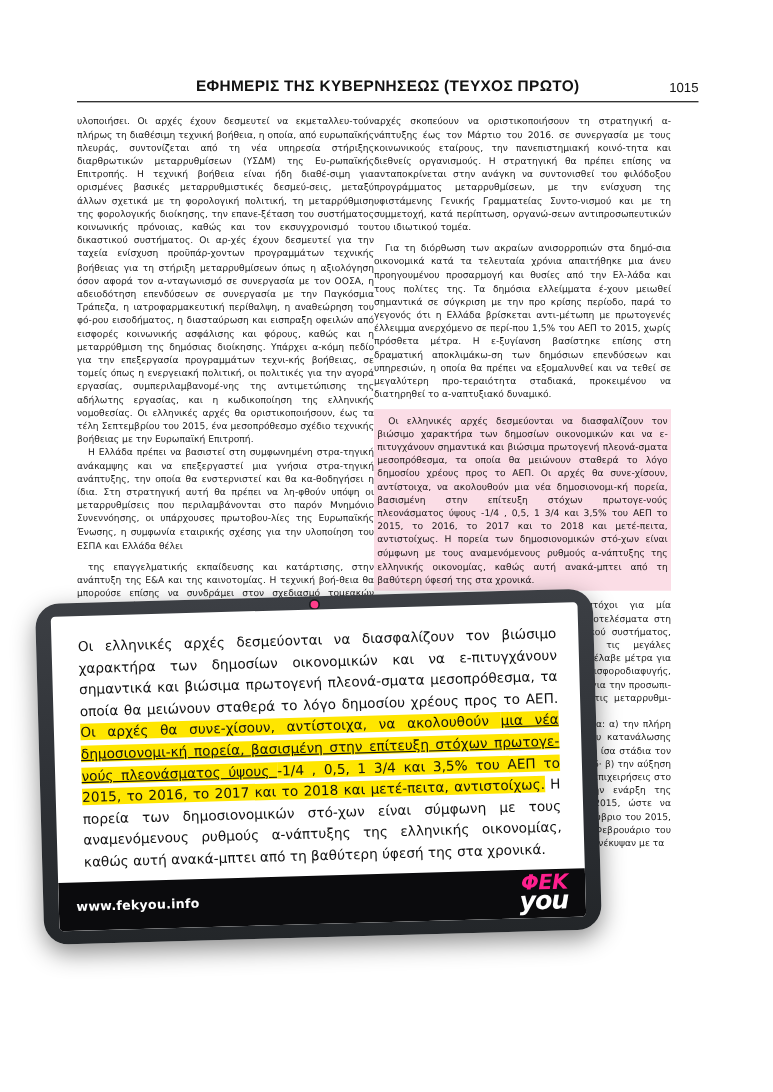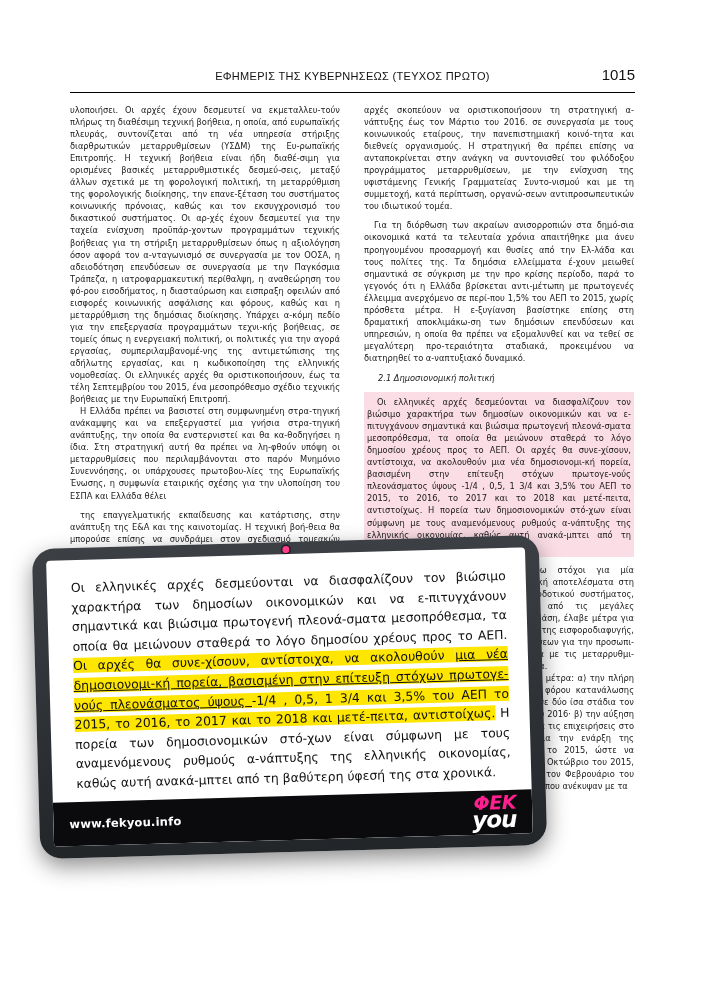--- a/index.html
+++ b/index.html
@@ -20,52 +20,51 @@
     position: absolute;
     top: 70px;
     left: 70px;
     width: 565px;
     display: flex;
     align-items: baseline;
     justify-content: center;
   }
   .page-header .title {
     font-family: "Liberation Sans", sans-serif;
-    font-size: 11px;
-    font-weight: normal;
+    font-size: 14px;
+    font-weight: bold;
     letter-spacing: 0.3px;
     color: #111;
     white-space: nowrap;
   }
   .page-header .pageno {
     position: absolute;
     right: 0;
     bottom: -1px;
     font-family: "Liberation Sans", sans-serif;
-    font-size: 15px;
+    font-size: 12px;
     color: #111;
   }
   .header-rule {
     position: absolute;
     top: 92px;
     left: 70px;
     width: 565px;
     height: 1px;
     background: #000;
   }
 
   
   .columns {
     position: absolute;
     top: 104px;
     left: 70px;
     width: 565px;
     height: 830px;
     display: flex;
-    gap: 24px;
   }
   .col {
     width: 270px;
     font-family: "DejaVu Sans", sans-serif;
     font-size: 8.3px;
     line-height: 12.05px;
     text-align: justify;
     color: #1a1a1a;
     hyphens: auto;
   }
@@ -204,21 +203,20 @@
     <p class="noindent">υλοποιήσει. Οι αρχές έχουν δεσμευτεί να εκμεταλλευ-τούν πλήρως τη διαθέσιμη τεχνική βοήθεια, η οποία, από ευρωπαϊκής πλευράς, συντονίζεται από τη νέα υπηρεσία στήριξης διαρθρωτικών μεταρρυθμίσεων (ΥΣΔΜ) της Ευ-ρωπαϊκής Επιτροπής. Η τεχνική βοήθεια είναι ήδη διαθέ-σιμη για ορισμένες βασικές μεταρρυθμιστικές δεσμεύ-σεις, μεταξύ άλλων σχετικά με τη φορολογική πολιτική, τη μεταρρύθμιση της φορολογικής διοίκησης, την επανε-ξέταση του συστήματος κοινωνικής πρόνοιας, καθώς και τον εκσυγχρονισμό του δικαστικού συστήματος. Οι αρ-χές έχουν δεσμευτεί για την ταχεία ενίσχυση προϋπάρ-χοντων προγραμμάτων τεχνικής βοήθειας για τη στήριξη μεταρρυθμίσεων όπως η αξιολόγηση όσον αφορά τον α-νταγωνισμό σε συνεργασία με τον ΟΟΣΑ, η αδειοδότηση επενδύσεων σε συνεργασία με την Παγκόσμια Τράπεζα, η ιατροφαρμακευτική περίθαλψη, η αναθεώρηση του φό-ρου εισοδήματος, η διασταύρωση και εισπραξη οφειλών από εισφορές κοινωνικής ασφάλισης και φόρους, καθώς και η μεταρρύθμιση της δημόσιας διοίκησης. Υπάρχει α-κόμη πεδίο για την επεξεργασία προγραμμάτων τεχνι-κής βοήθειας, σε τομείς όπως η ενεργειακή πολιτική, οι πολιτικές για την αγορά εργασίας, συμπεριλαμβανομέ-νης της αντιμετώπισης της αδήλωτης εργασίας, και η κωδικοποίηση της ελληνικής νομοθεσίας. Οι ελληνικές αρχές θα οριστικοποιήσουν, έως τα τέλη Σεπτεμβρίου του 2015, ένα μεσοπρόθεσμο σχέδιο τεχνικής βοήθειας με την Ευρωπαϊκή Επιτροπή.</p>
     <p>Η Ελλάδα πρέπει να βασιστεί στη συμφωνημένη στρα-τηγική ανάκαμψης και να επεξεργαστεί μια γνήσια στρα-τηγική ανάπτυξης, την οποία θα ενστερνιστεί και θα κα-θοδηγήσει η ίδια. Στη στρατηγική αυτή θα πρέπει να λη-φθούν υπόψη οι μεταρρυθμίσεις που περιλαμβάνονται στο παρόν Μνημόνιο Συνεννόησης, οι υπάρχουσες πρωτοβου-λίες της Ευρωπαϊκής Ένωσης, η συμφωνία εταιρικής σχέσης για την υλοποίηση του ΕΣΠΑ και Ελλάδα θέλει</p>
     <div class="spacer-sm"></div>
     <p>της επαγγελματικής εκπαίδευσης και κατάρτισης, στην ανάπτυξη της Ε&amp;Α και της καινοτομίας. Η τεχνική βοή-θεια θα μπορούσε επίσης να συνδράμει στον σχεδιασμό τομεακών προτεραιοτήτων σε τομείς όπως ο τουρισμός, οι μεταφορές και η εφοδιαστική, καθώς και η γεωργία. Οι</p>
   </div>
 
   <div class="col">
     <p class="noindent">αρχές σκοπεύουν να οριστικοποιήσουν τη στρατηγική α-νάπτυξης έως τον Μάρτιο του 2016. σε συνεργασία με τους κοινωνικούς εταίρους, την πανεπιστημιακή κοινό-τητα και διεθνείς οργανισμούς. Η στρατηγική θα πρέπει επίσης να ανταποκρίνεται στην ανάγκη να συντονισθεί του φιλόδοξου προγράμματος μεταρρυθμίσεων, με την ενίσχυση της υφιστάμενης Γενικής Γραμματείας Συντο-νισμού και με τη συμμετοχή, κατά περίπτωση, οργανώ-σεων αντιπροσωπευτικών του ιδιωτικού τομέα.</p>
     <div class="spacer-sm"></div>
     <p>Για τη διόρθωση των ακραίων ανισορροπιών στα δημό-σια οικονομικά κατά τα τελευταία χρόνια απαιτήθηκε μια άνευ προηγουμένου προσαρμογή και θυσίες από την Ελ-λάδα και τους πολίτες της. Τα δημόσια ελλείμματα έ-χουν μειωθεί σημαντικά σε σύγκριση με την προ κρίσης περίοδο, παρά το γεγονός ότι η Ελλάδα βρίσκεται αντι-μέτωπη με πρωτογενές έλλειμμα ανερχόμενο σε περί-που 1,5% του ΑΕΠ το 2015, χωρίς πρόσθετα μέτρα. Η ε-ξυγίανση βασίστηκε επίσης στη δραματική αποκλιμάκω-ση των δημόσιων επενδύσεων και υπηρεσιών, η οποία θα πρέπει να εξομαλυνθεί και να τεθεί σε μεγαλύτερη προ-τεραιότητα σταδιακά, προκειμένου να διατηρηθεί το α-ναπτυξιακό δυναμικό.</p>
-    <p class="sub">2.1  Δημοσιονομική πολιτική</p>
     <div class="pink-block">
       <p>Οι ελληνικές αρχές δεσμεύονται να διασφαλίζουν τον βιώσιμο χαρακτήρα των δημοσίων οικονομικών και να ε-πιτυγχάνουν σημαντικά και βιώσιμα πρωτογενή πλεονά-σματα μεσοπρόθεσμα, τα οποία θα μειώνουν σταθερά το λόγο δημοσίου χρέους προς το ΑΕΠ. Οι αρχές θα συνε-χίσουν, αντίστοιχα, να ακολουθούν μια νέα δημοσιονομι-κή πορεία, βασισμένη στην επίτευξη στόχων πρωτογε-νούς πλεονάσματος ύψους -1/4 , 0,5, 1 3/4 και 3,5% του ΑΕΠ το 2015, το 2016, το 2017 και το 2018 και μετέ-πειτα, αντιστοίχως. Η πορεία των δημοσιονομικών στό-χων είναι σύμφωνη με τους αναμενόμενους ρυθμούς α-νάπτυξης της ελληνικής οικονομίας, καθώς αυτή ανακά-μπτει από τη βαθύτερη ύφεσή της στα χρονικά.</p>
     </div>
     <div class="spacer-sm"></div>
     <p>ώστε να επιτευχθούν οι ανωτέρω στόχοι για μία μεταρρύθμιση που θα εξασφαλίσει διαρκή αποτελέσματα στη φάση της μεταρρύθ-μισης του συνταξιοδοτικού συστήματος, αύξηση των φο-ρολογικών εσόδων από τις μεγάλες επιχειρήσεις, επέκτεινε την φορολογική βάση, έλαβε μέτρα για την καταπολέμηση της φοροδιαφυγής και της εισφοροδιαφυγής, και προχωρά στην εφαρμογή των δεσμεύσεων για την προσωπι-κή διαχείριση των δαπανών. Παράλληλα με τις μεταρρυθμι-στικές ενέργειες, απαιτείται μια ισορροπία.</p>
     <p>Η κυβέρνηση θα εγκρί-νει τα ακόλουθα μέτρα: α) την πλήρη κατάργηση της επιστροφής του ειδικού φόρου κατανάλωσης στο πετρέ-λαιο ντίζελ για τους αγρότες σε δύο ίσα στάδια τον Οκτώβριο του 2015 και τον Οκτώβριο του 2016· β) την αύξηση της προκαταβολής φόρου εισοδήματος για τις επιχειρήσεις στο 100%. Οι αρχές θα λάβουν μέτρα για την ενάρξη της διαδικασίας είσπραξης του ΕΝΦΙΑ για το 2015, ώστε να εκδοθούν εκκαθαριστι-κά σημειώματα τον Οκτώβριο του 2015, με την τελευταία δόση να καταβάλλεται τον Φεβρουάριο του 2016. Θα διορθώσουν επίσης τα ζητήματα που ανέκυψαν με τα</p>
   </div>
 
 </div>
 

